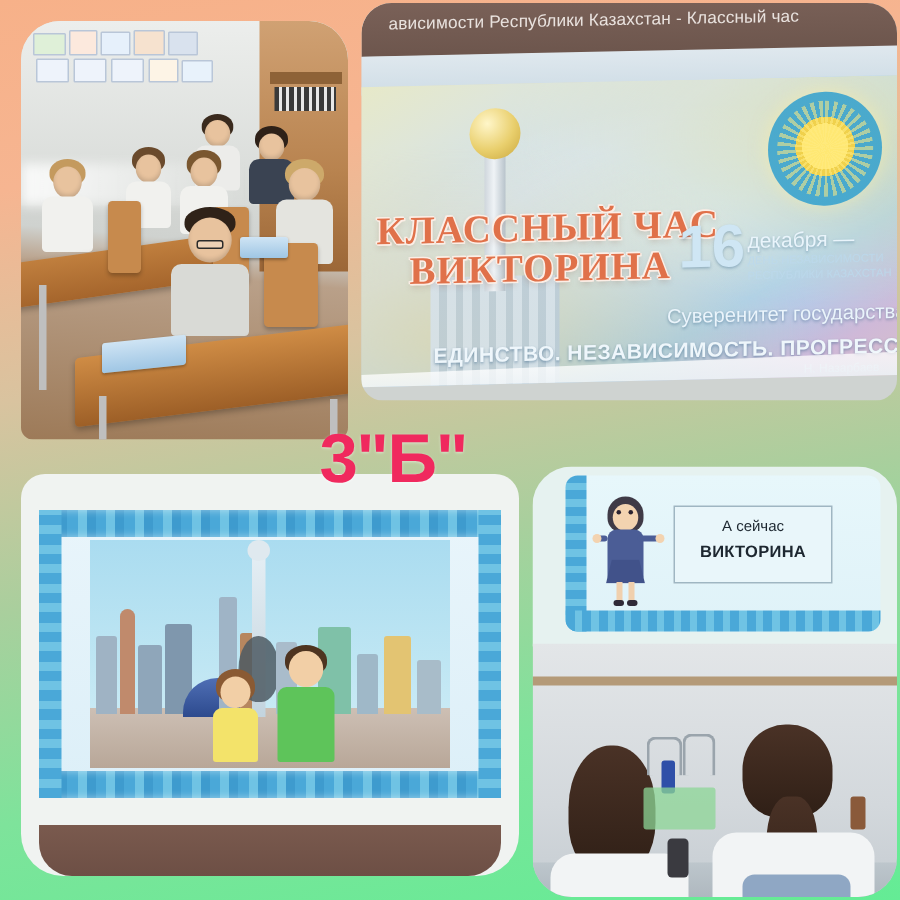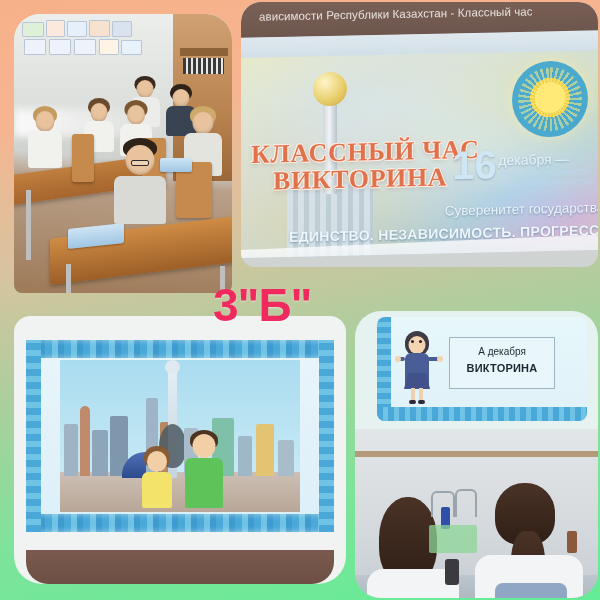--- a/index.html
+++ b/index.html
@@ -362,21 +362,21 @@
         <div class="t-hand" style="left:42px;"></div>
         <div class="t-arm" style="left:2px;width:8px;"></div>
         <div class="t-hand" style="left:0px;"></div>
         <div class="t-leg" style="left:16px;"></div>
         <div class="t-leg" style="left:24px;"></div>
         <div class="t-shoe" style="left:14px;"></div>
         <div class="t-shoe" style="left:23px;"></div>
       </div>
 
       <div class="quizbox">
-        <div class="q1">А декабря</div>
+        <div class="q1">А сейчас</div>
         <div class="q2">ВИКТОРИНА</div>
       </div>
     </div>
 
     <div class="br-photo">
       <div class="br-wall"></div>
       <div class="br-rail"></div>
       <div class="br-desk"></div>
 
       <div class="s-girl" style="left:14px;width:80px;height:120px;">

